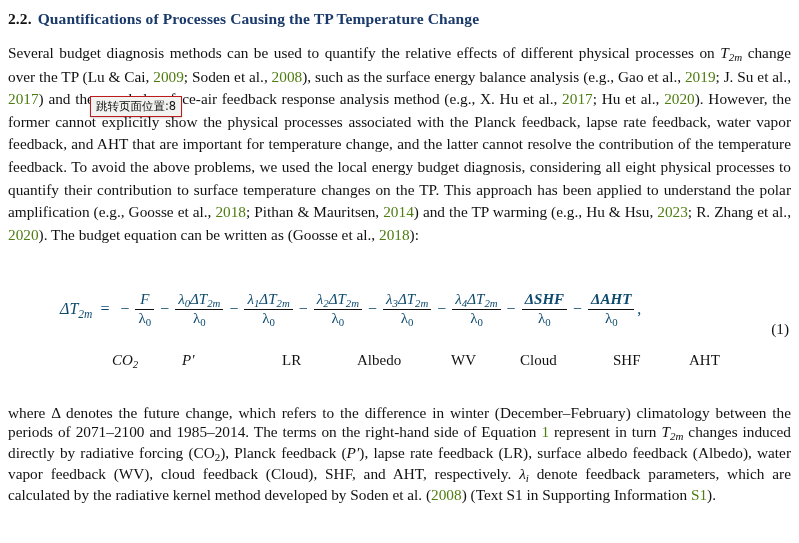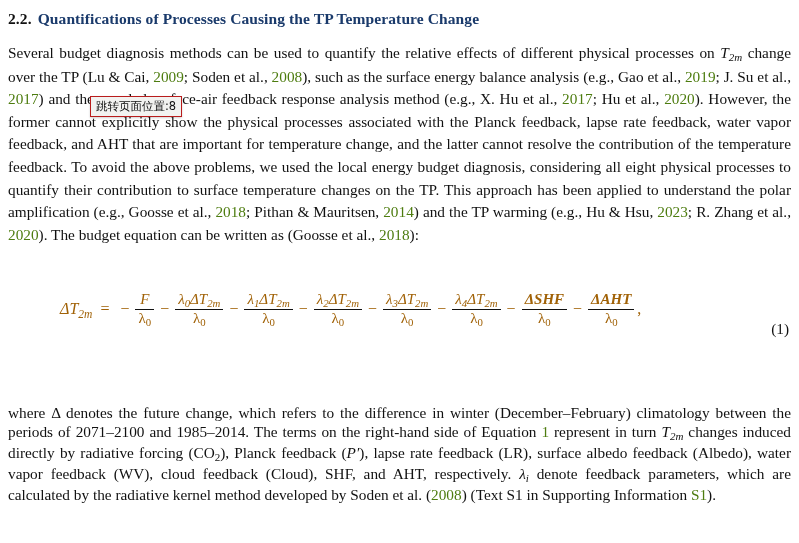--- a/index.html
+++ b/index.html
@@ -82,21 +82,21 @@
     z-index: 10;
   }
 
   
   .equation {
     position: absolute;
     left: 60px;
     top: 292px;
     width: 680px;
     font-size: 15.5px;
-    color: #a16207;
+    color: #0c4a6e;
   }
   .eq-row {
     display: flex;
     align-items: center;
     justify-content: flex-start;
     font-family: "Liberation Serif", serif;
   }
   .eq-lhs {
     font-style: italic;
     font-size: 16px;
@@ -235,20 +235,30 @@
       <span class="frac">
         <span class="num-part upright">ΔAHT</span>
         <span class="bar"></span>
         <span class="den-part"><span>λ</span><sub>0</sub></span>
       </span>
 
       <span class="eq-comma">,</span>
     </div>
   </div>
 
+  <div class="eq-labels">
+    <span class="eq-label italic" style="left: 52px;"><span>CO</span><sub>2</sub></span>
+    <span class="eq-label italic" style="left: 122px;">P′</span>
+    <span class="eq-label" style="left: 222px;">LR</span>
+    <span class="eq-label" style="left: 297px;">Albedo</span>
+    <span class="eq-label" style="left: 391px;">WV</span>
+    <span class="eq-label" style="left: 460px;">Cloud</span>
+    <span class="eq-label" style="left: 553px;">SHF</span>
+    <span class="eq-label" style="left: 629px;">AHT</span>
+  </div>
 
   <div class="eq-number">(1)</div>
 
   <div class="body-text-2">
     <span>where Δ denotes the future change, which refers to the difference in winter (December–February) climatology between the periods of 2071–2100 and 1985–2014. The terms on the right-hand side of Equation </span><a class="ref" href="#">1</a><span> represent in turn </span><span class="it"><span>T</span><sub>2m</sub></span><span> changes induced directly by radiative forcing (CO</span><sub>2</sub><span>), Planck feedback (</span><span class="it">P′</span><span>), lapse rate feedback (LR), surface albedo feedback (Albedo), water vapor feedback (WV), cloud feedback (Cloud), SHF, and AHT, respectively. </span><span class="it"><span>λ</span><sub>i</sub></span><span> denote feedback parameters, which are calculated by the radiative kernel method developed by Soden et al. (</span><a class="ref" href="#">2008</a><span>) (Text S1 in Supporting Information </span><a class="ref" href="#">S1</a><span>).</span>
   </div>
 
 </div>
 
 </body></html>

